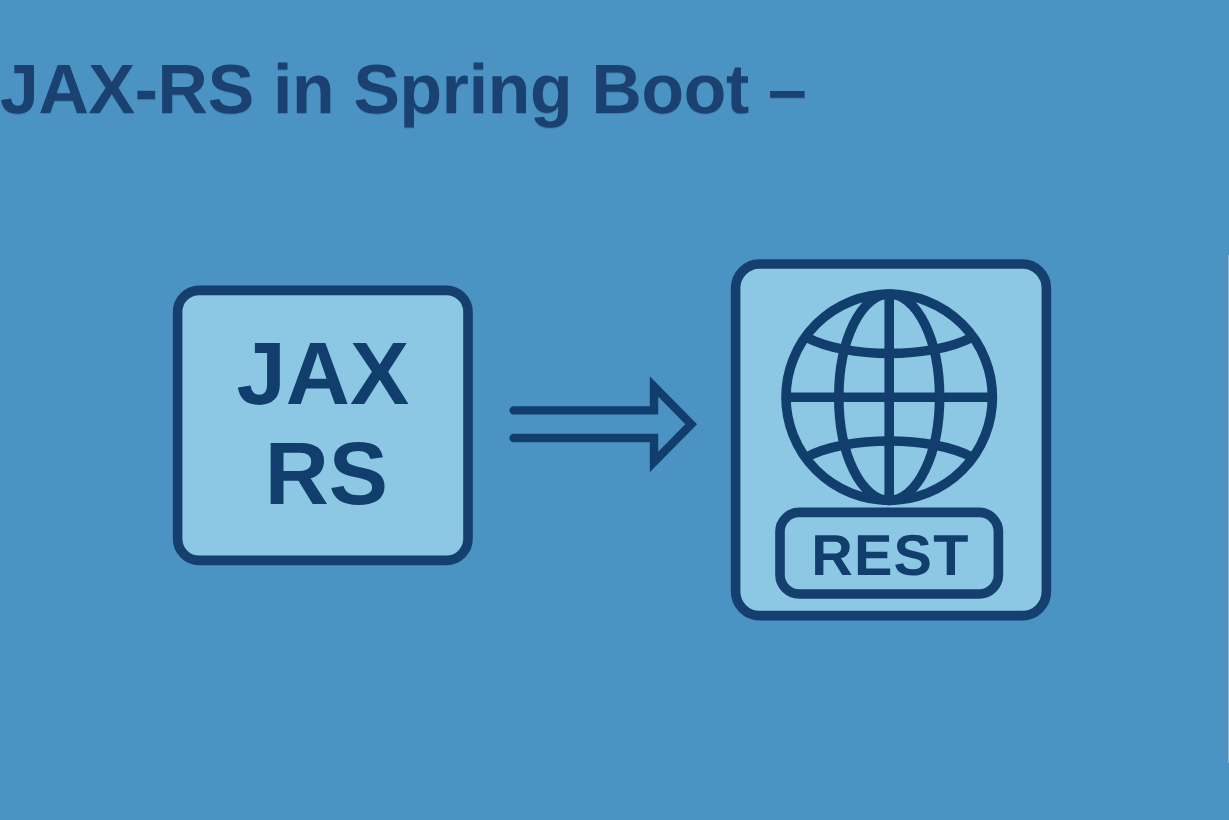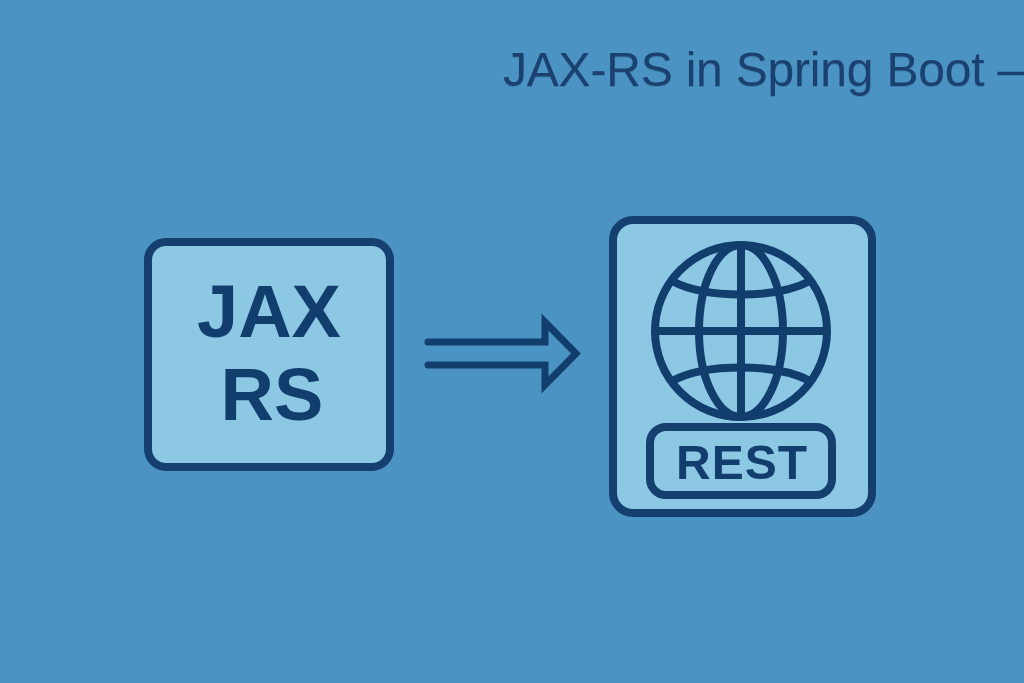--- a/index.html
+++ b/index.html
@@ -17,25 +17,25 @@
   #bg-layer {
     position: absolute;
     inset: 0;
     background: #4b93c2;
   }
   #title-block {
     position: absolute;
     left: 0;
     top: 44px;
     width: 1024px;
-    text-align: right;
+    text-align: left;
     line-height: 1.08;
     color: #1b4170;
-    font-weight: normal;
-    font-size: 48px;
+    font-weight: bold;
+    font-size: 58px;
     letter-spacing: -0.2px;
     text-shadow: 0 1px 0 rgba(20,60,105,0.25);
     user-select: none;
   }
   #title-block .tline { display: block; }
   .diagram-svg {
     position: absolute;
     left: 0;
     top: 0;
   }

